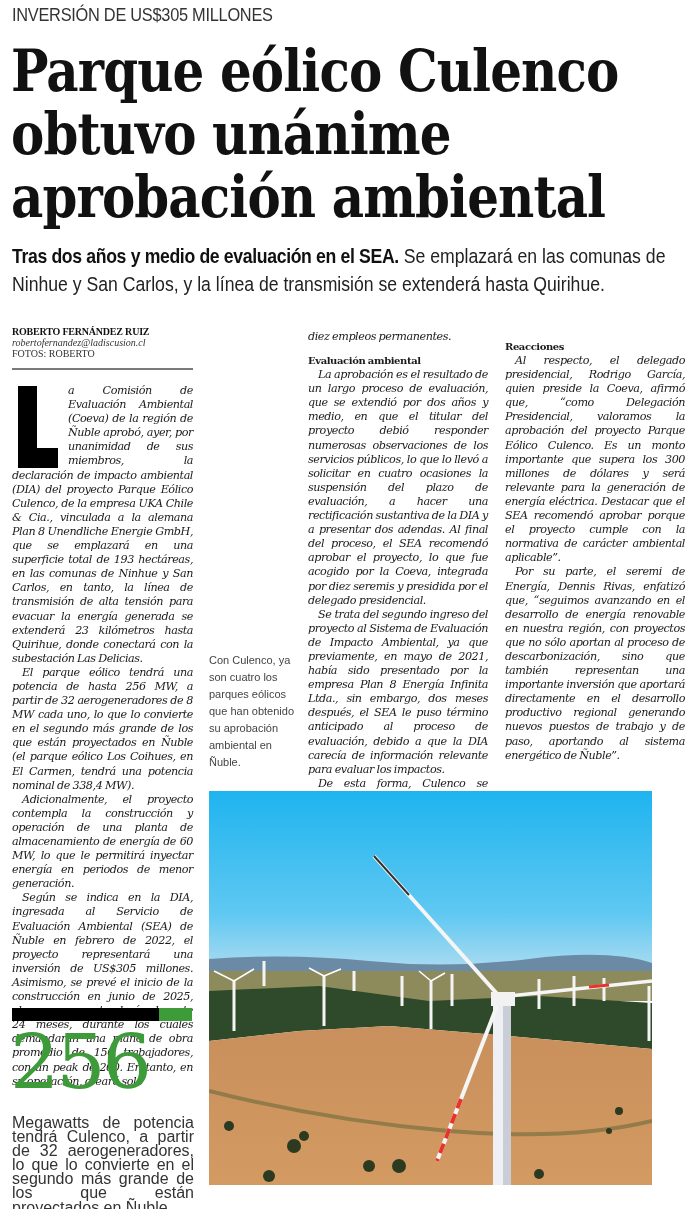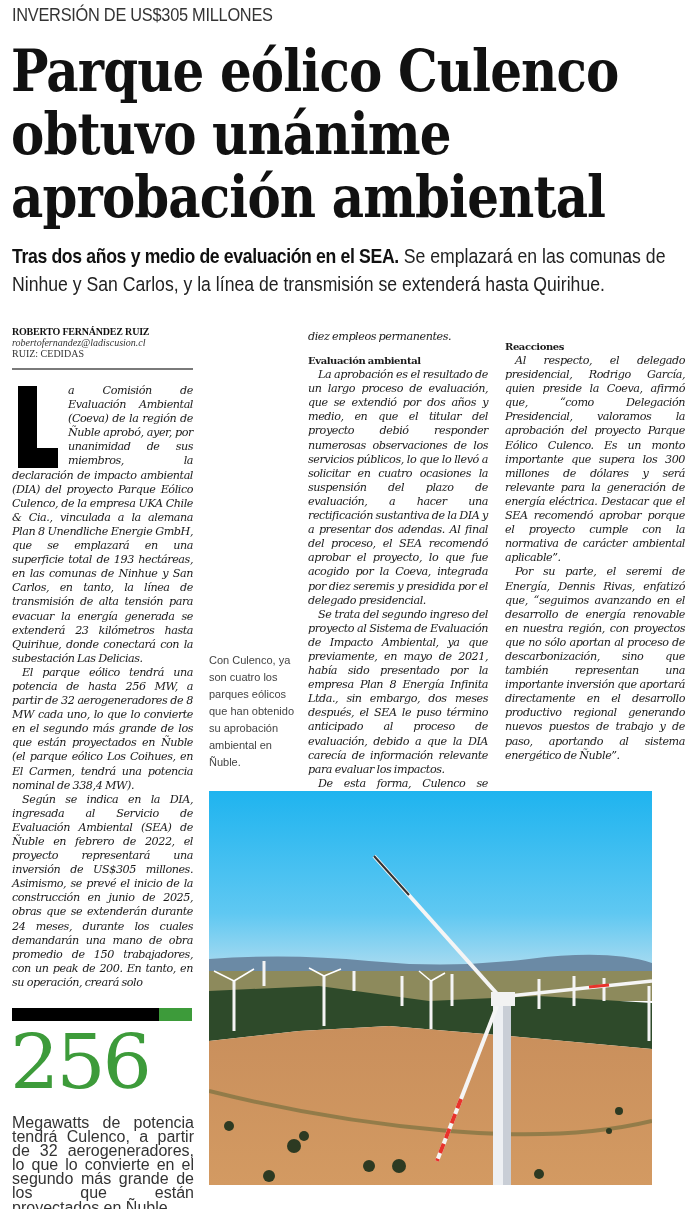--- a/index.html
+++ b/index.html
@@ -41,31 +41,32 @@
   <span>Parque eólico Culenco</span>
   <span>obtuvo unánime</span>
   <span>aprobación ambiental</span>
 </h1>
 
 <p class="deck"><b>Tras dos años y medio de evaluación en el SEA.</b><span> Se emplazará en las comunas de Ninhue y San Carlos, y la línea de transmisión se extenderá hasta Quirihue.</span></p>
 
 <div class="byline-block">
   <div class="byline-author">ROBERTO FERNÁNDEZ RUIZ</div>
   <div class="byline-email">robertofernandez@ladiscusion.cl</div>
-  <div class="byline-photos">RUIZ: CEDIDAS</div>
+  <div class="byline-photos">FOTOS: ROBERTO</div>
 </div>
 <div class="byline-rule"></div>
 
 <div class="col col1">
   <div class="dropcap" aria-label="L">
     <div class="stem"></div>
       <div class="foot"></div>
   </div>
   <p class="noindent">a Comisión de Evaluación Ambiental (Coeva) de la región de Ñuble aprobó, ayer, por unanimidad de sus miembros, la declaración de impacto ambiental (DIA) del proyecto Parque Eólico Culenco, de la empresa UKA Chile &amp; Cia., vinculada a la alemana Plan 8 Unendliche Energie GmbH, que se emplazará en una superficie total de 193 hectáreas, en las comunas de Ninhue y San Carlos, en tanto, la línea de transmisión de alta tensión para evacuar la energía generada se extenderá 23 kilómetros hasta Quirihue, donde conectará con la subestación Las Delicias.</p>
   <p>El parque eólico tendrá una potencia de hasta 256 MW, a partir de 32 aerogeneradores de 8 MW cada uno, lo que lo convierte en el segundo más grande de los que están proyectados en Ñuble (el parque eólico Los Coihues, en El Carmen, tendrá una potencia nominal de 338,4 MW).</p>
+  <p>Adicionalmente, el proyecto contempla la construcción y operación de una planta de almacenamiento de energía de 60 MW, lo que le permitirá inyectar energía en periodos de menor generación.</p>
   <p>Según se indica en la DIA, ingresada al Servicio de Evaluación Ambiental (SEA) de Ñuble en febrero de 2022, el proyecto representará una inversión de US$305 millones. Asimismo, se prevé el inicio de la construcción en junio de 2025, obras que se extenderán durante 24 meses, durante los cuales demandarán una mano de obra promedio de 150 trabajadores, con un peak de 200. En tanto, en su operación, creará solo</p>
 </div>
 
 <div class="col col2">
   <p class="noindent">diez empleos permanentes.</p>
   <h3>Evaluación ambiental</h3>
   <p>La aprobación es el resultado de un largo proceso de evaluación, que se extendió por dos años y medio, en que el titular del proyecto debió responder numerosas observaciones de los servicios públicos, lo que lo llevó a solicitar en cuatro ocasiones la suspensión del plazo de evaluación, a hacer una rectificación sustantiva de la DIA y a presentar dos adendas. Al final del proceso, el SEA recomendó aprobar el proyecto, lo que fue acogido por la Coeva, integrada por diez seremis y presidida por el delegado presidencial.</p>
   <p>Se trata del segundo ingreso del proyecto al Sistema de Evaluación de Impacto Ambiental, ya que previamente, en mayo de 2021, había sido presentado por la empresa Plan 8 Energía Infinita Ltda., sin embargo, dos meses después, el SEA le puso término anticipado al proceso de evaluación, debido a que la DIA carecía de información relevante para evaluar los impactos.</p>
   <p>De esta forma, Culenco se convierte en el cuarto parque eólico en la región en obtener su aprobación ambiental, después del Parque Renovable Entre</p>
 </div>

